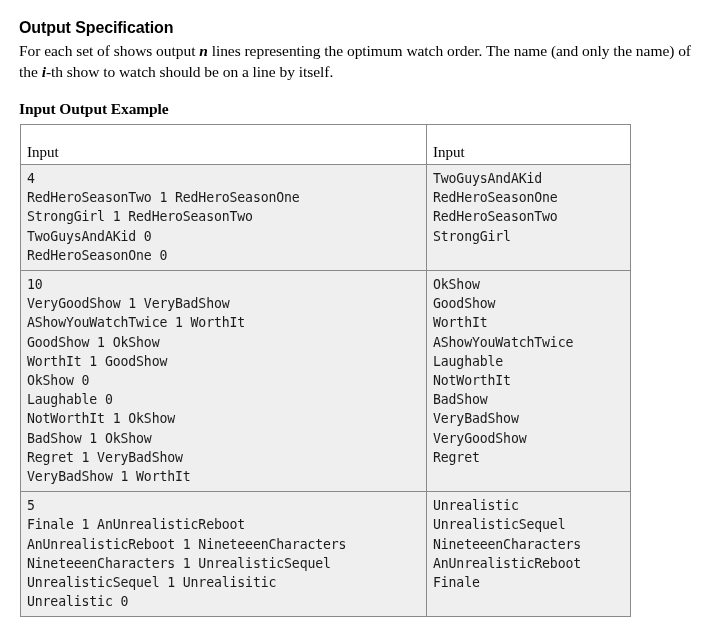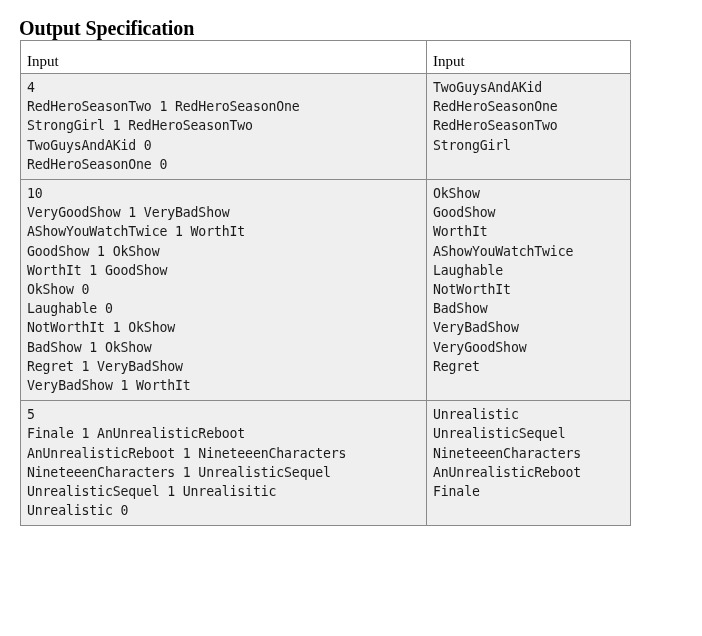--- a/index.html
+++ b/index.html
@@ -15,22 +15,22 @@
     color: #000000;
   }
   .page {
     position: relative;
     width: 702px;
     height: 636px;
     box-sizing: border-box;
     padding: 18px 20px 0 19px;
   }
   h2.section-title {
-    font-family: Liberation Serif, serif;
-    font-size: 20px;
+    font-family: Liberation Sans, sans-serif;
+    font-size: 16px;
     font-weight: bold;
     margin: 0 0 2px 0;
     line-height: 20px;
     letter-spacing: -0.1px;
   }
   p.section-body {
     font-family: "Liberation Serif", "DejaVu Serif", serif;
     font-size: 15.5px;
     line-height: 21px;
     margin: 0;
@@ -60,21 +60,21 @@
   table.io-table col.c-input { width: 406px; }
   table.io-table col.c-output { width: 204px; }
 
   table.io-table th {
     background: #ffffff;
     border: 1px solid #8a8a8a;
     text-align: left;
     font-family: "Liberation Serif", "DejaVu Serif", serif;
     font-size: 15px;
     font-weight: normal;
-    padding: 11px 0 2px 6px;
+    padding: 18px 0 2px 6px;
     line-height: 19px;
     vertical-align: top;
   }
   table.io-table td {
     background: #efefef;
     border: 1px solid #8a8a8a;
     vertical-align: top;
     padding: 4px 0 5px 6px;
   }
   pre.cell-pre {
@@ -87,21 +87,23 @@
     letter-spacing: -0.15px;
   }
 </style>
 </head>
 <body>
 
 <div class="page">
 
   <h2 class="section-title">Output Specification</h2>
 
+  <p class="section-body"><span>For each set of shows output </span><em>n</em><span> lines representing the optimum watch order. The name (and only the name) of the </span><em>i</em><span>-th show to watch should be on a line by itself.</span></p>
 
+  <h2 class="example-title">Input Output Example</h2>
 
   <table class="io-table">
     <colgroup>
       <col class="c-input">
       <col class="c-output">
     </colgroup>
     <thead>
       <tr>
         <th>Input</th>
         <th>Input</th>

